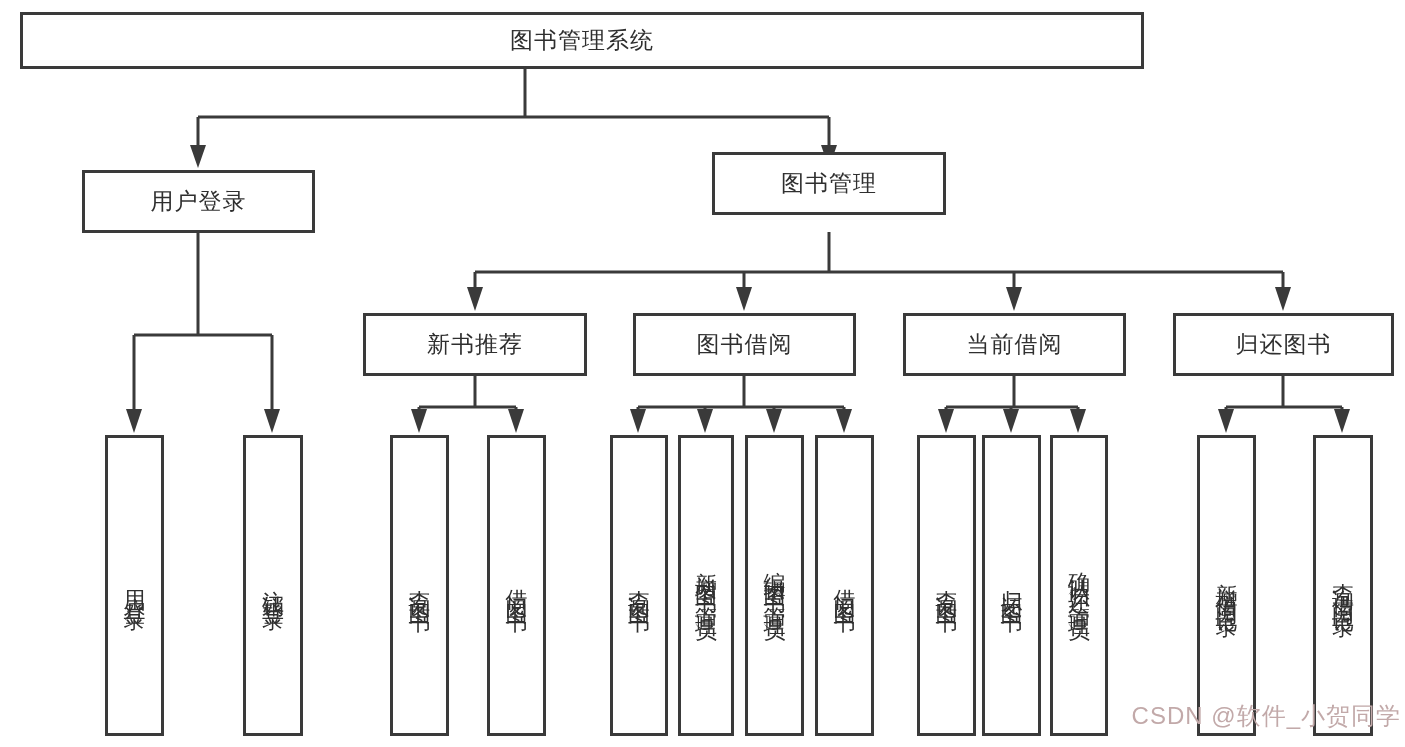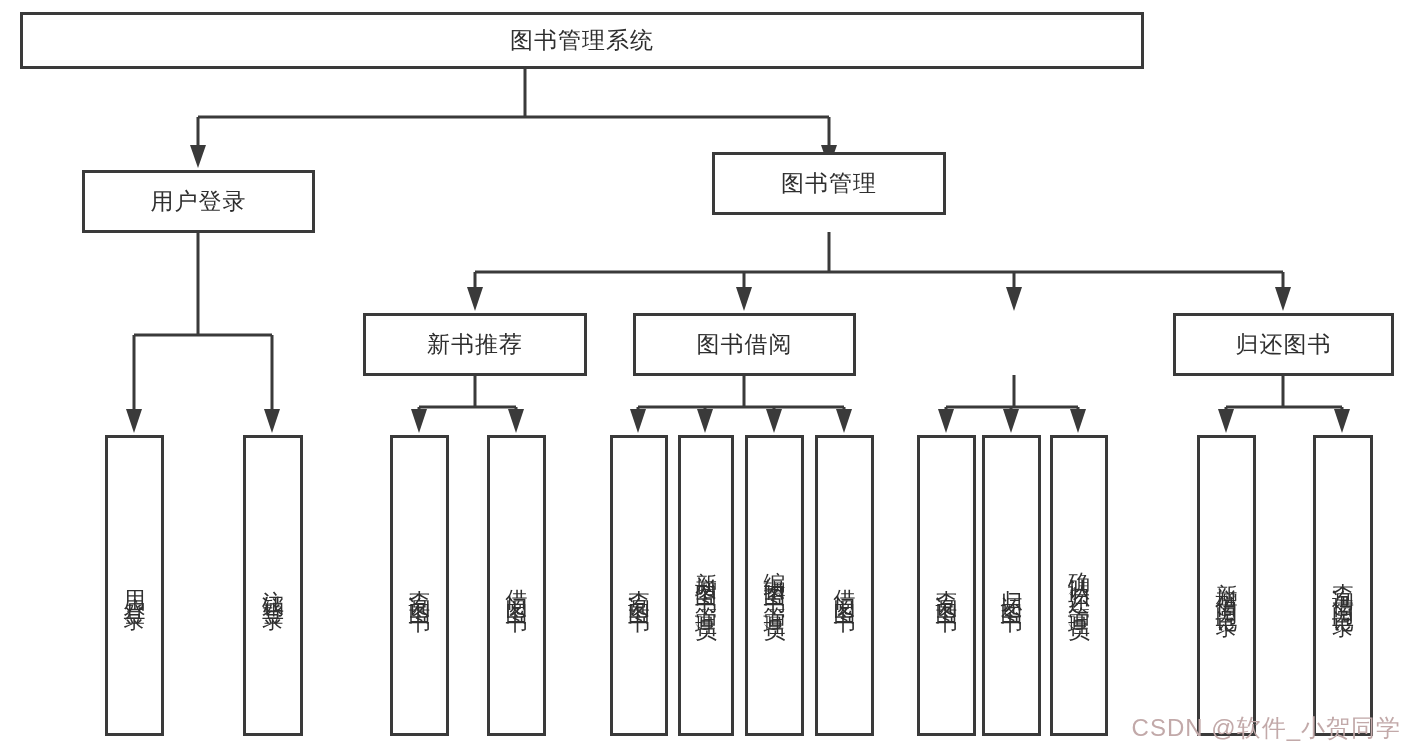--- a/index.html
+++ b/index.html
@@ -27,21 +27,21 @@
   .vnode{
     writing-mode:vertical-rl;
     text-orientation:mixed;
     font-size:22px;
     letter-spacing:7px;
     line-height:1.0;
   }
   .watermark{
     position:absolute;
     right:4px;
-    bottom:3px;
+    bottom:15px;
     font-size:24px;
     color:#c2a9a9;
     letter-spacing:1px;
     z-index:3;
     white-space:nowrap;
   }
 </style>
 </head>
 <body>
 
@@ -99,20 +99,21 @@
     </g>
   </svg>
 
   <div class="node" style="left:20px;top:12px;width:1124px;height:57px;">图书管理系统</div>
 
   <div class="node" style="left:82px;top:170px;width:233px;height:63px;">用户登录</div>
   <div class="node" style="left:712px;top:152px;width:234px;height:63px;">图书管理</div>
 
   <div class="node" style="left:633px;top:313px;width:223px;height:63px;">图书借阅</div>
   <div class="node" style="left:363px;top:313px;width:224px;height:63px;">新书推荐</div>
+  <div class="node" style="left:903px;top:313px;width:223px;height:63px;">当前借阅</div>
   <div class="node" style="left:1173px;top:313px;width:221px;height:63px;">归还图书</div>
 
   <div class="node vnode" style="left:105px;top:435px;width:59px;height:301px;">用户登录</div>
   <div class="node vnode" style="left:243px;top:435px;width:60px;height:301px;">注销登录</div>
 
   <div class="node vnode" style="left:390px;top:435px;width:59px;height:301px;">查询图书</div>
   <div class="node vnode" style="left:487px;top:435px;width:59px;height:301px;">借阅图书</div>
 
   <div class="node vnode" style="left:610px;top:435px;width:58px;height:301px;">查询图书</div>
   <div class="node vnode" style="left:678px;top:435px;width:56px;height:301px;">新增图书（管理员）</div>

